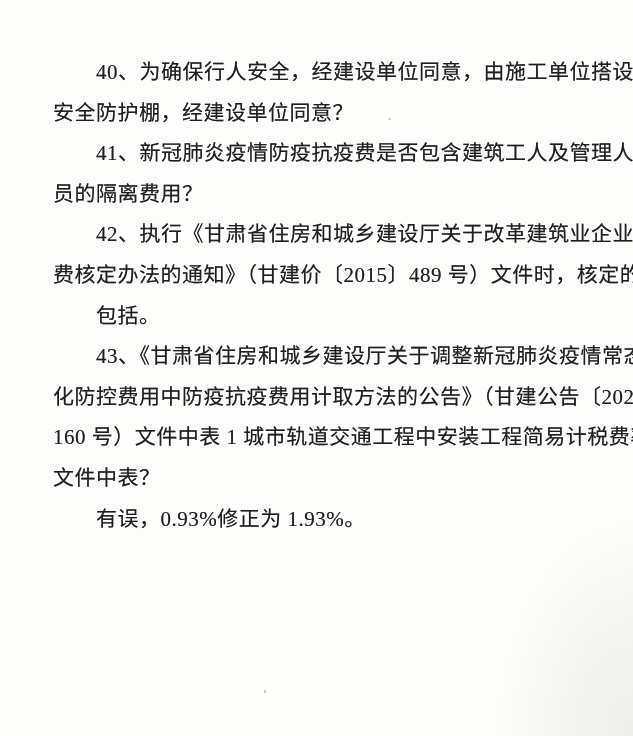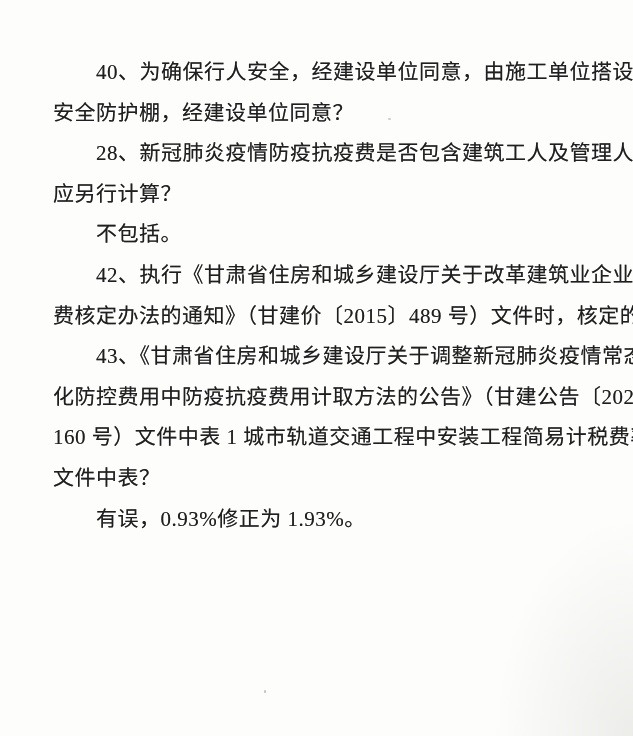--- a/index.html
+++ b/index.html
@@ -53,25 +53,25 @@
   .speck-a { left: 388px; top: 118px; width: 3px; height: 2px; opacity: 0.45; }
   .speck-b { left: 264px; top: 690px; width: 2px; height: 3px; opacity: 0.55; }
 </style>
 </head>
 <body>
 
 <div class="page">
   <div class="text-block">
     <div class="line indent">40、为确保行人安全，经建设单位同意，由施工单位搭设的</div>
     <div class="line">安全防护棚，经建设单位同意？</div>
-    <div class="line indent">28、新冠肺炎疫情防疫抗疫费是否包含建筑工人及管理人</div>
-    <div class="line">应另行计算？</div>
-    <div class="line indent">不包括。</div>
+    <div class="line indent">41、新冠肺炎疫情防疫抗疫费是否包含建筑工人及管理人</div>
+    <div class="line">员的隔离费用？</div>
     <div class="line indent">42、执行《甘肃省住房和城乡建设厅关于改革建筑业企业规</div>
     <div class="line">费核定办法的通知》（甘建价〔2015〕489 号）文件时，核定的施</div>
+    <div class="line indent">包括。</div>
     <div class="line indent">43、《甘肃省住房和城乡建设厅关于调整新冠肺炎疫情常态</div>
     <div class="line">化防控费用中防疫抗疫费用计取方法的公告》（甘建公告〔2022〕</div>
     <div class="line">160 号）文件中表 1 城市轨道交通工程中安装工程简易计税费率</div>
     <div class="line">文件中表？</div>
     <div class="line indent">有误，0.93%修正为 1.93%。</div>
   </div>
 
   <div class="speck speck-a"></div>
   <div class="speck speck-b"></div>
   <div class="corner-shade"></div>

